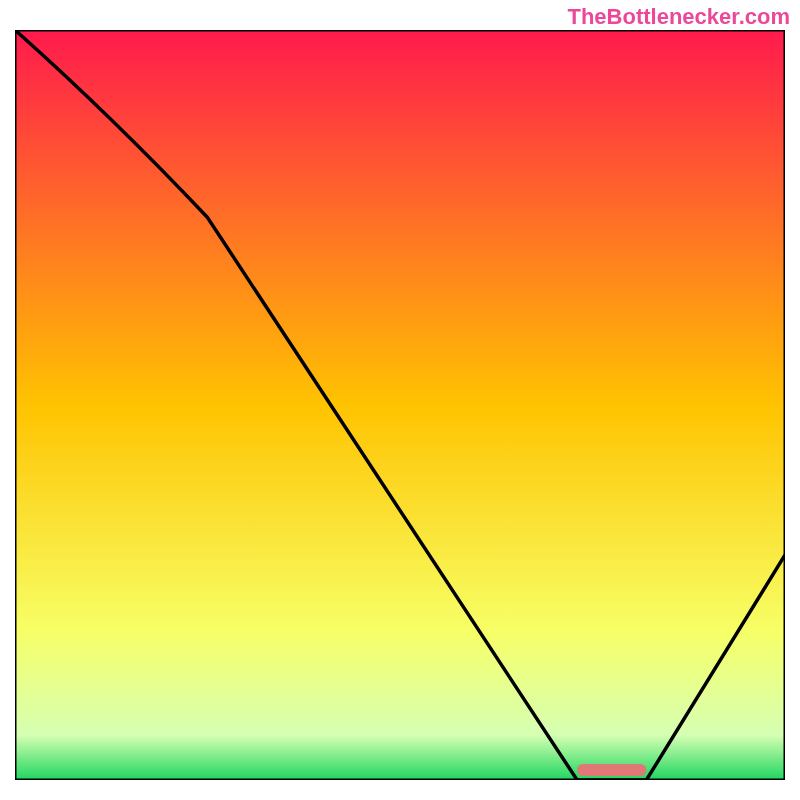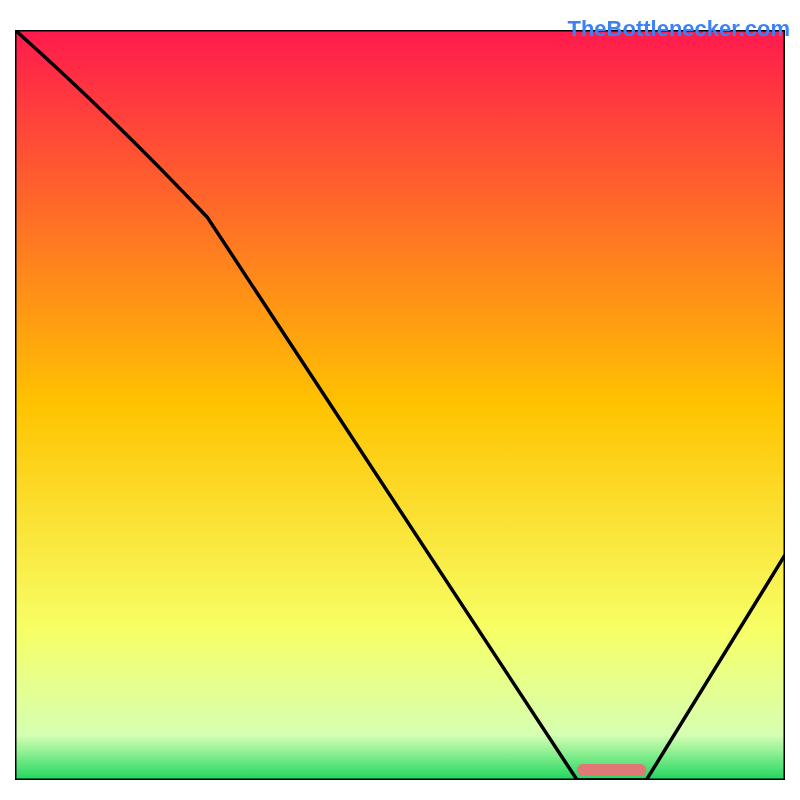--- a/index.html
+++ b/index.html
@@ -9,23 +9,22 @@
     background: #ffffff;
     font-family: Arial, sans-serif;
     position: relative;
   }
   .watermark {
     position: absolute;
     top: 4px;
     right: 10px;
     font-size: 22px;
     font-weight: bold;
-    color: #3b82f6;
+    color: #ec4899;
     z-index: 10;
-    margin-top: 12px;
   }
   .chart-area {
     position: absolute;
     top: 30px;
     left: 15px;
     width: 770px;
     height: 750px;
   }
   .chart-area svg {
     width: 100%;

